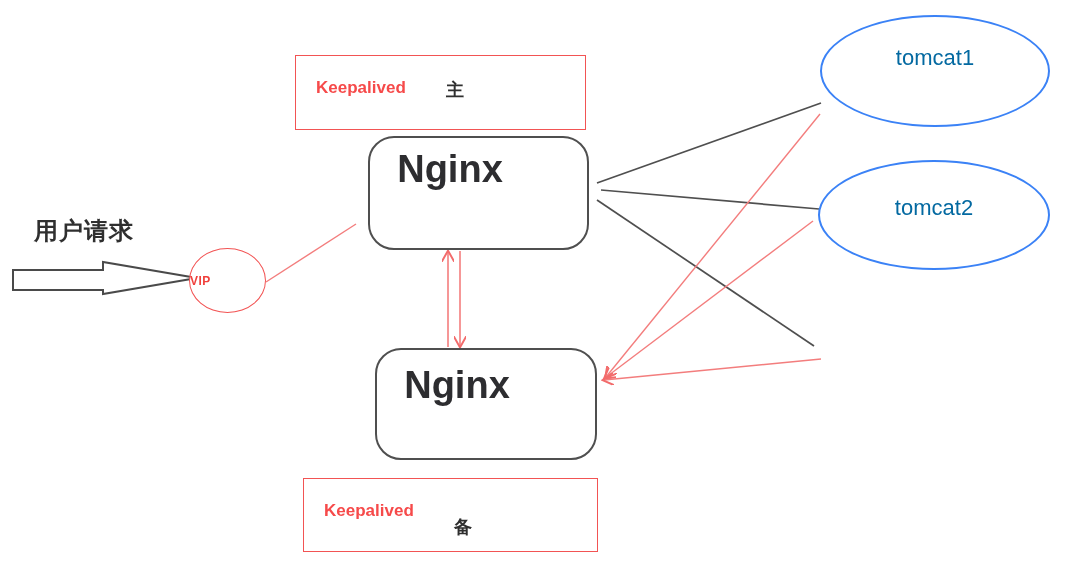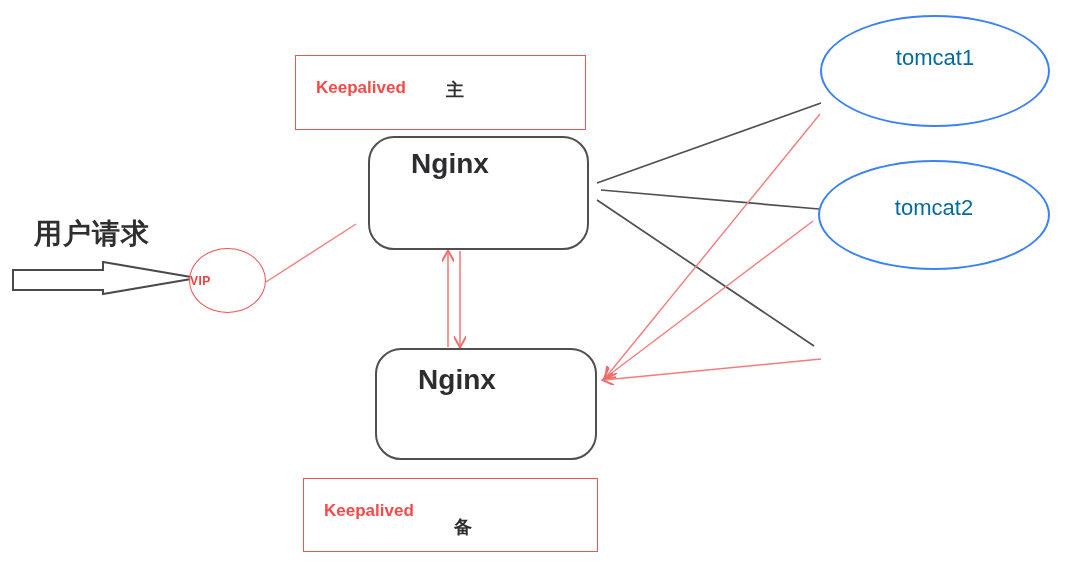--- a/index.html
+++ b/index.html
@@ -5,38 +5,38 @@
   html,body{margin:0;padding:0;background:#ffffff;}
   .canvas{
     position:relative;width:1080px;height:563px;background:#ffffff;overflow:hidden;
     font-family:"Liberation Sans","DejaVu Sans",sans-serif;
   }
   .canvas svg.wires{position:absolute;left:0;top:0;z-index:1;}
   .node{position:absolute;z-index:2;background:#ffffff;box-sizing:border-box;}
 
   .user-label{
     position:absolute;left:34px;top:215px;z-index:2;
-    font-size:28px;font-weight:700;color:#2f2f2f;letter-spacing:1px;white-space:nowrap;
+    font-size:24px;font-weight:700;color:#2f2f2f;letter-spacing:1px;white-space:nowrap;
   }
   .vip-node{
     left:189px;top:248px;width:77px;height:65px;border:1.5px solid #f25353;border-radius:50%;
     display:flex;align-items:center;justify-content:flex-start;
     color:#f0403c;font-size:12px;font-weight:700;letter-spacing:0.5px;
   }
   .ka-box{border:1.6px solid #f25353;}
   .ka-top{left:295px;top:55px;width:291px;height:75px;}
   .ka-bottom{left:303px;top:478px;width:295px;height:74px;}
   .ka-label{position:absolute;left:20px;top:22px;color:#f64a4a;font-size:17px;font-weight:700;}
   .ka-role{position:absolute;font-size:18px;color:#2f2f2f;font-weight:600;}
   .ka-top .ka-role{left:150px;top:22px;}
   .ka-bottom .ka-role{left:150px;top:36px;}
 
   .nginx-box{
     border:2px solid #4f4f4f;border-radius:26px;
-    color:#2d2d30;font-size:28px;font-weight:700;
+    color:#2d2d30;font-size:38px;font-weight:700;
   }
   .nginx-top{left:368px;top:136px;width:221px;height:114px;}
   .nginx-bottom{left:375px;top:348px;width:222px;height:112px;}
   .nginx-label{position:absolute;left:0;top:10px;width:160px;text-align:center;}
   .nginx-bottom .nginx-label{top:14px;}
 
   .tomcat{
     border:2px solid #3b82f6;border-radius:50%;
     display:flex;align-items:center;justify-content:center;
     font-size:22px;color:#0369a1;font-weight:500;

